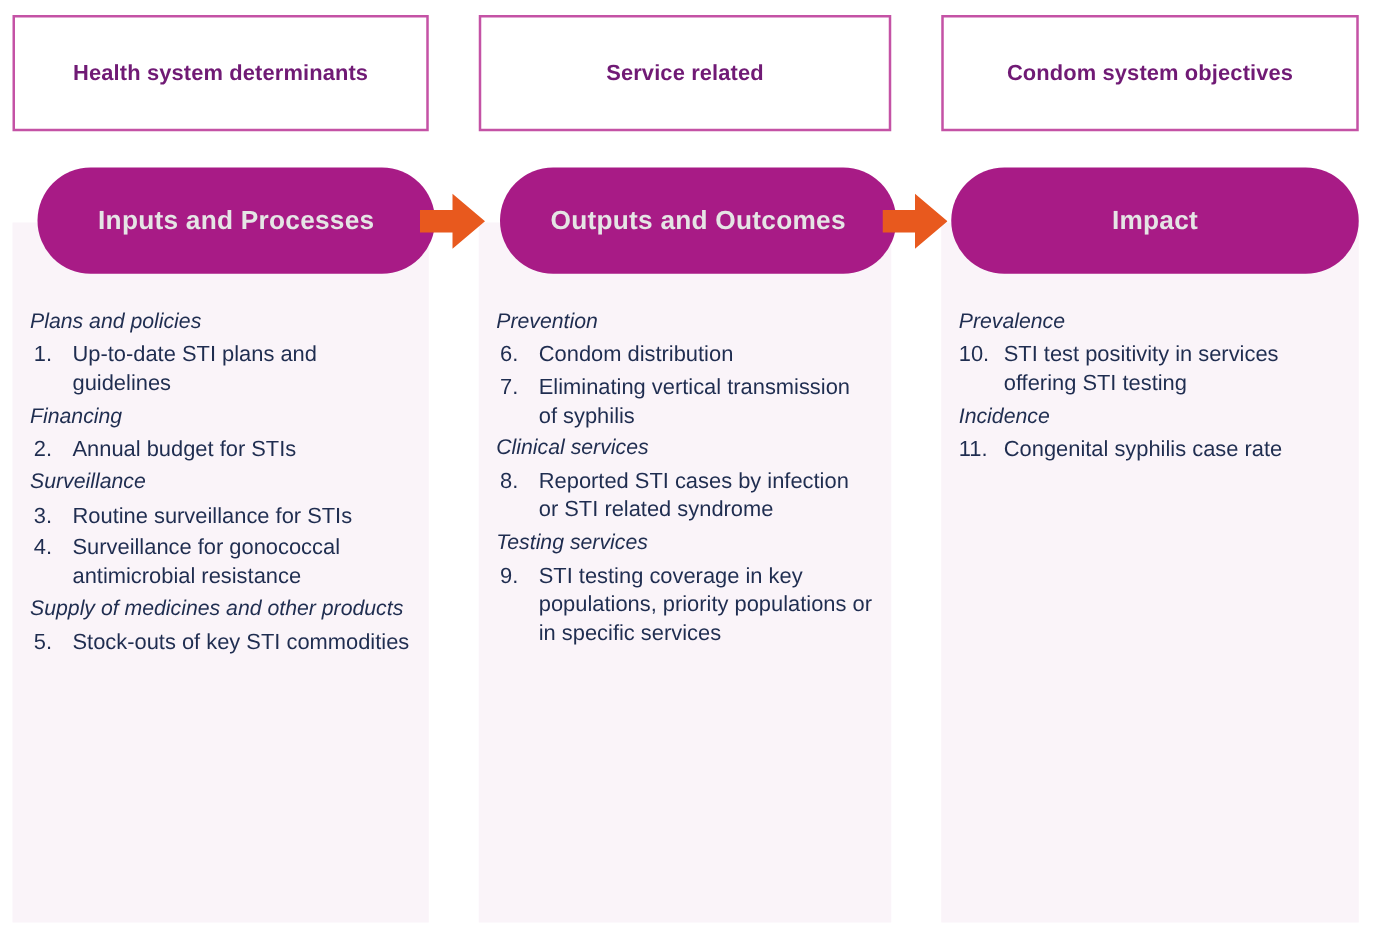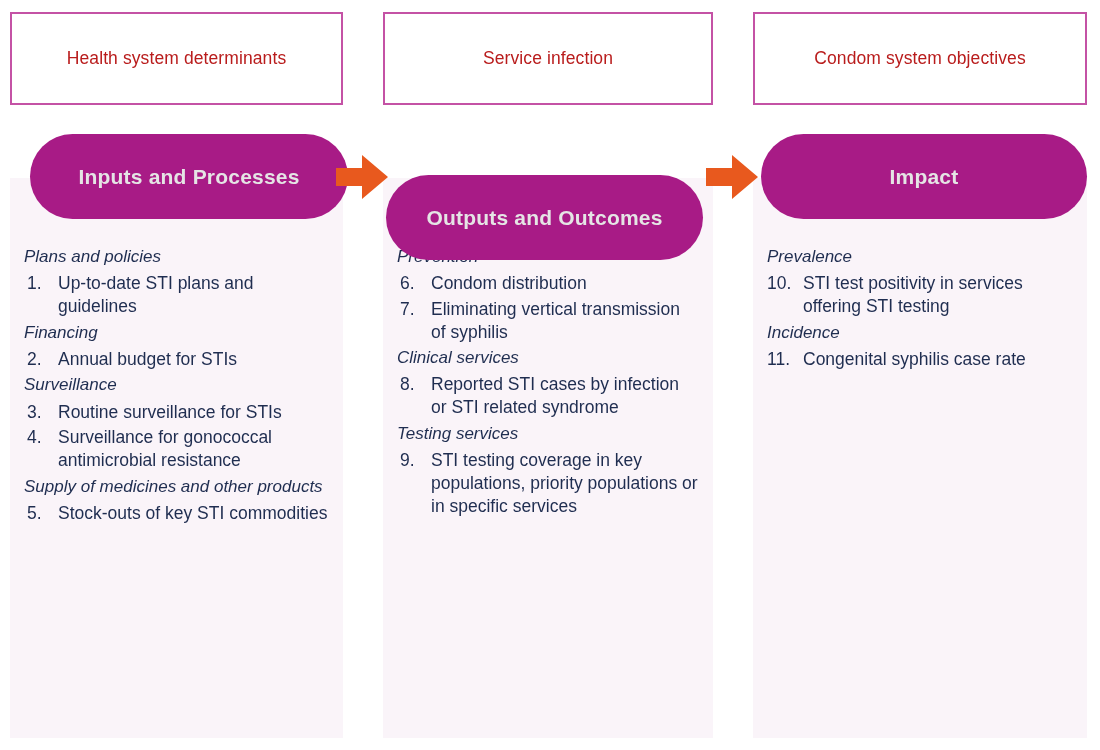--- a/index.html
+++ b/index.html
@@ -39,41 +39,41 @@
     height: 93px;
     background: #ffffff;
     border: 2px solid #c452a5;
     display: flex;
     align-items: center;
     justify-content: center;
     text-align: center;
   }
   .header-box-label {
     font-size: 17.5px;
-    font-weight: normal;
-    color: #b91c1c;
+    font-weight: bold;
+    color: #701a75;
     letter-spacing: 0.1px;
   }
 
   
   .pill {
     position: absolute;
     top: 134px;
     left: 20px;
     width: 318px;
     height: 85px;
     background: #a81b86;
     border-radius: 43px;
     display: flex;
     align-items: center;
     justify-content: center;
     text-align: center;
     z-index: 3;
   }
-  #col-1 .pill { left: 3px; width: 317px; margin-top: 41px; }
+  #col-1 .pill { left: 17px; width: 317px; }
   #col-2 .pill { left: 8px;  width: 326px; }
 
   .pill-label {
     font-size: 21px;
     font-weight: bold;
     color: #e5e5e5;
     letter-spacing: 0.2px;
     padding: 0 14px;
   }
 
@@ -227,21 +227,21 @@
             <ul class="item-list">
               <li class="item">
                 <span class="item-number">9.</span>
                 <span class="item-text">STI testing coverage in key populations, priority populations or in specific services</span>
               </li>
             </ul>
           </div>
         </div>
     </div>
     <div class="header-box">
-      <div class="header-box-label">Service infection</div>
+      <div class="header-box-label">Service related</div>
     </div>
     <div class="pill">
       <div class="pill-label">Outputs and Outcomes</div>
     </div>
   </div>
 
   <div class="flow-arrow" id="arrow-1">
     <svg viewBox="0 0 52 48" xmlns="http://www.w3.org/2000/svg" aria-hidden="true">
       <polygon points="0,15 26,15 26,2 52,24 26,46 26,33 0,33" fill="#e8591e"></polygon>
     </svg>

